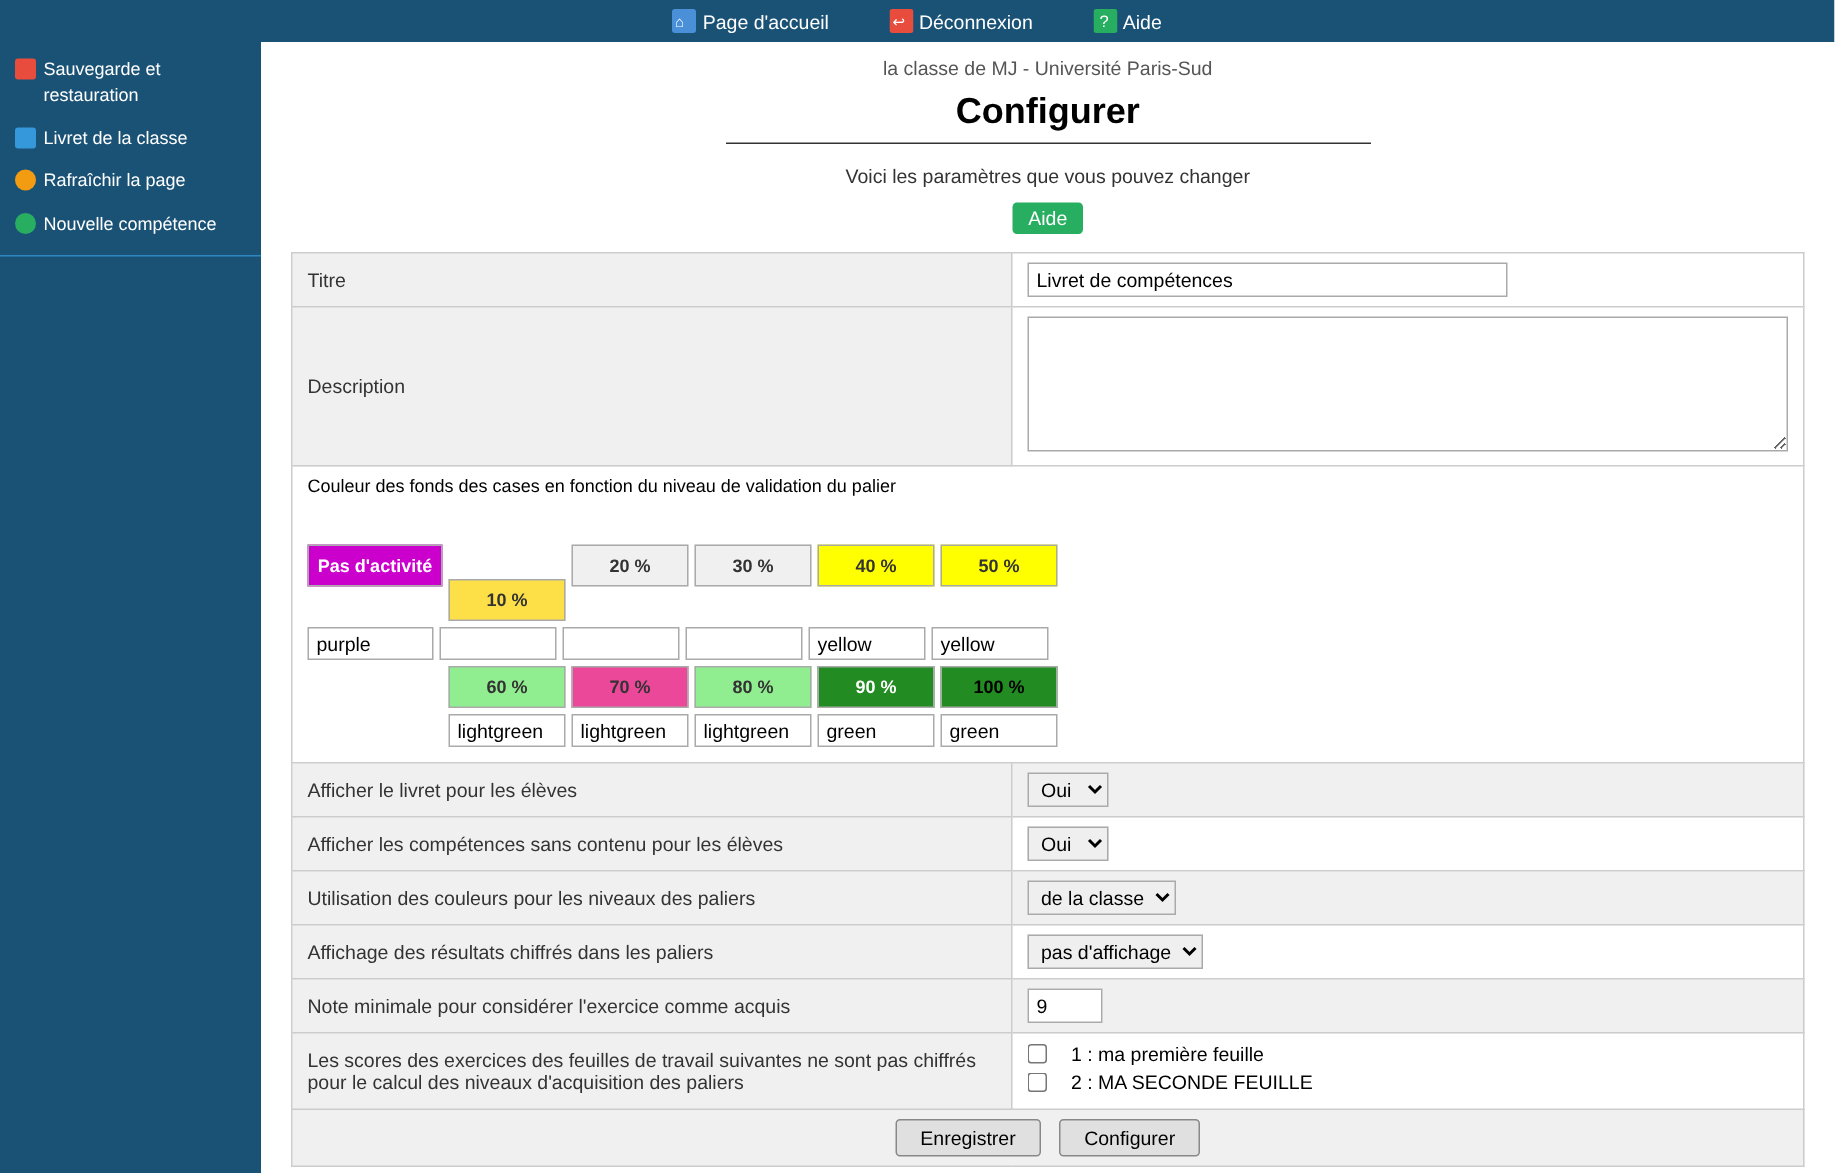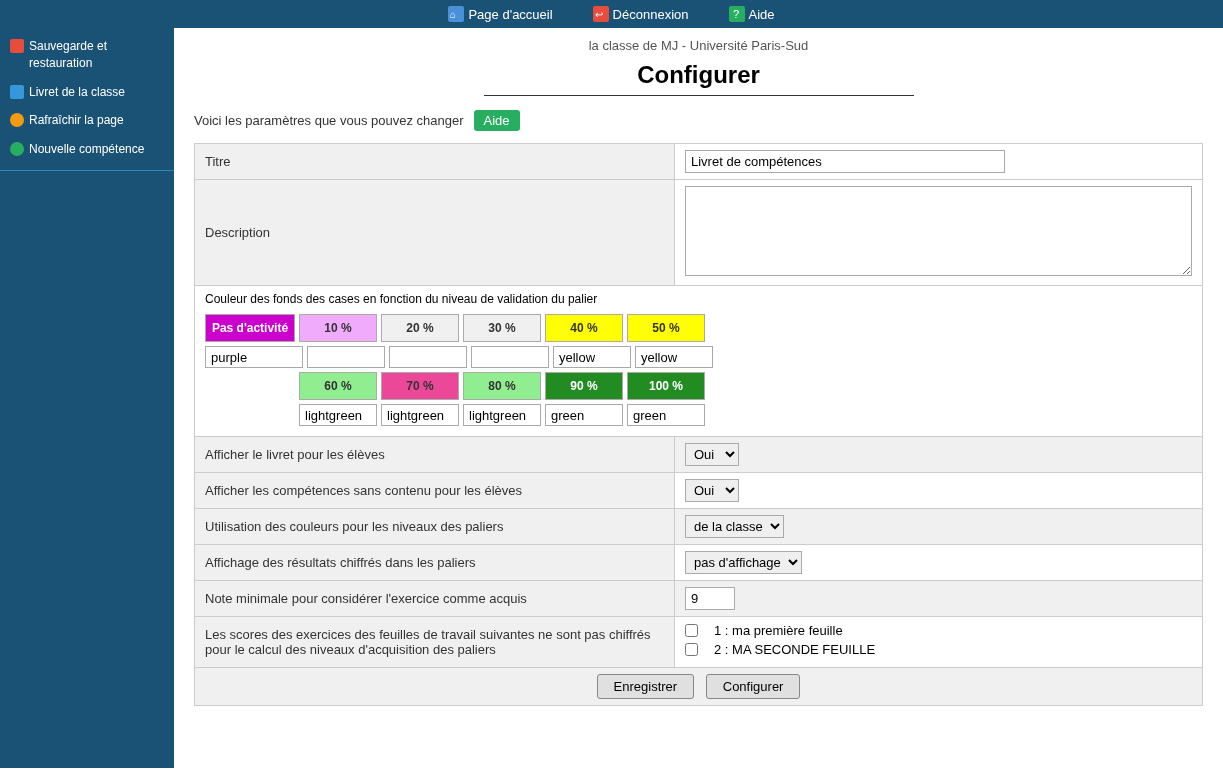--- a/index.html
+++ b/index.html
@@ -92,20 +92,21 @@
       border-top: 1px solid #333;
       margin: 6px auto 14px auto;
       width: 430px;
     }
 
     .intro-row {
       display: flex;
       align-items: center;
       gap: 10px;
       margin-bottom: 12px;
+      flex-direction: column;
     }
     .intro-label { font-size: 13px; color: #333; }
     .aide-btn {
       background: #27ae60;
       color: #fff;
       border: none;
       border-radius: 3px;
       padding: 3px 10px;
       font-size: 13px;
       cursor: pointer;
@@ -286,42 +287,42 @@
           <textarea style=""></textarea>
         </td>
       </tr>
 
       <tr>
         <td colspan="2" class="color-section-cell">
           <div style="font-size:12px; margin-bottom:8px;">Couleur des fonds des cases en fonction du niveau de validation du palier</div>
 
           <div class="color-row">
             <div class="color-box" style="background:#cc00cc; color:#fff; width:90px;">Pas d'activité</div>
-            <div class="color-box" style="background:#f0abfc; color:#333;">10 %</div>
+            <div class="color-box" style="background:#fde047; color:#333;margin-top:47px;">10 %</div>
             <div class="color-box" style="background:#f0f0f0; color:#333;">20 %</div>
             <div class="color-box" style="background:#f0f0f0; color:#333;">30 %</div>
             <div class="color-box" style="background:#ffff00; color:#333;">40 %</div>
             <div class="color-box" style="background:#ffff00; color:#333;">50 %</div>
           </div>
 
           <div class="color-row">
-            <input type="text" class="color-input" style="width: 98px;" value="purple">
+            <input type="text" class="color-input" style="width: 84px;" value="purple">
             <input type="text" class="color-input" value="" style="">
             <input type="text" class="color-input" value="" style="">
             <input type="text" class="color-input" value="" style="">
             <input type="text" class="color-input" value="yellow" style="">
             <input type="text" class="color-input" value="yellow" style="">
           </div>
 
           <div class="color-row" style="margin-left:94px;">
             <div class="color-box" style="background:#90ee90; color:#333;">60 %</div>
             <div class="color-box" style="background:#ec4899; color:#333;">70 %</div>
             <div class="color-box" style="background:#90ee90; color:#333;">80 %</div>
             <div class="color-box" style="background:#228b22; color:#fff;">90 %</div>
-            <div class="color-box" style="background:#228b22; color:#ffffff;">100 %</div>
+            <div class="color-box" style="background:#228b22; color:#000000;">100 %</div>
           </div>
 
           <div class="color-row" style="margin-left:94px;">
             <input type="text" class="color-input" value="lightgreen" style="">
             <input type="text" class="color-input" value="lightgreen" style="">
             <input type="text" class="color-input" value="lightgreen" style="">
             <input type="text" class="color-input" value="green" style="">
             <input type="text" class="color-input" value="green" style="">
           </div>
         </td>

